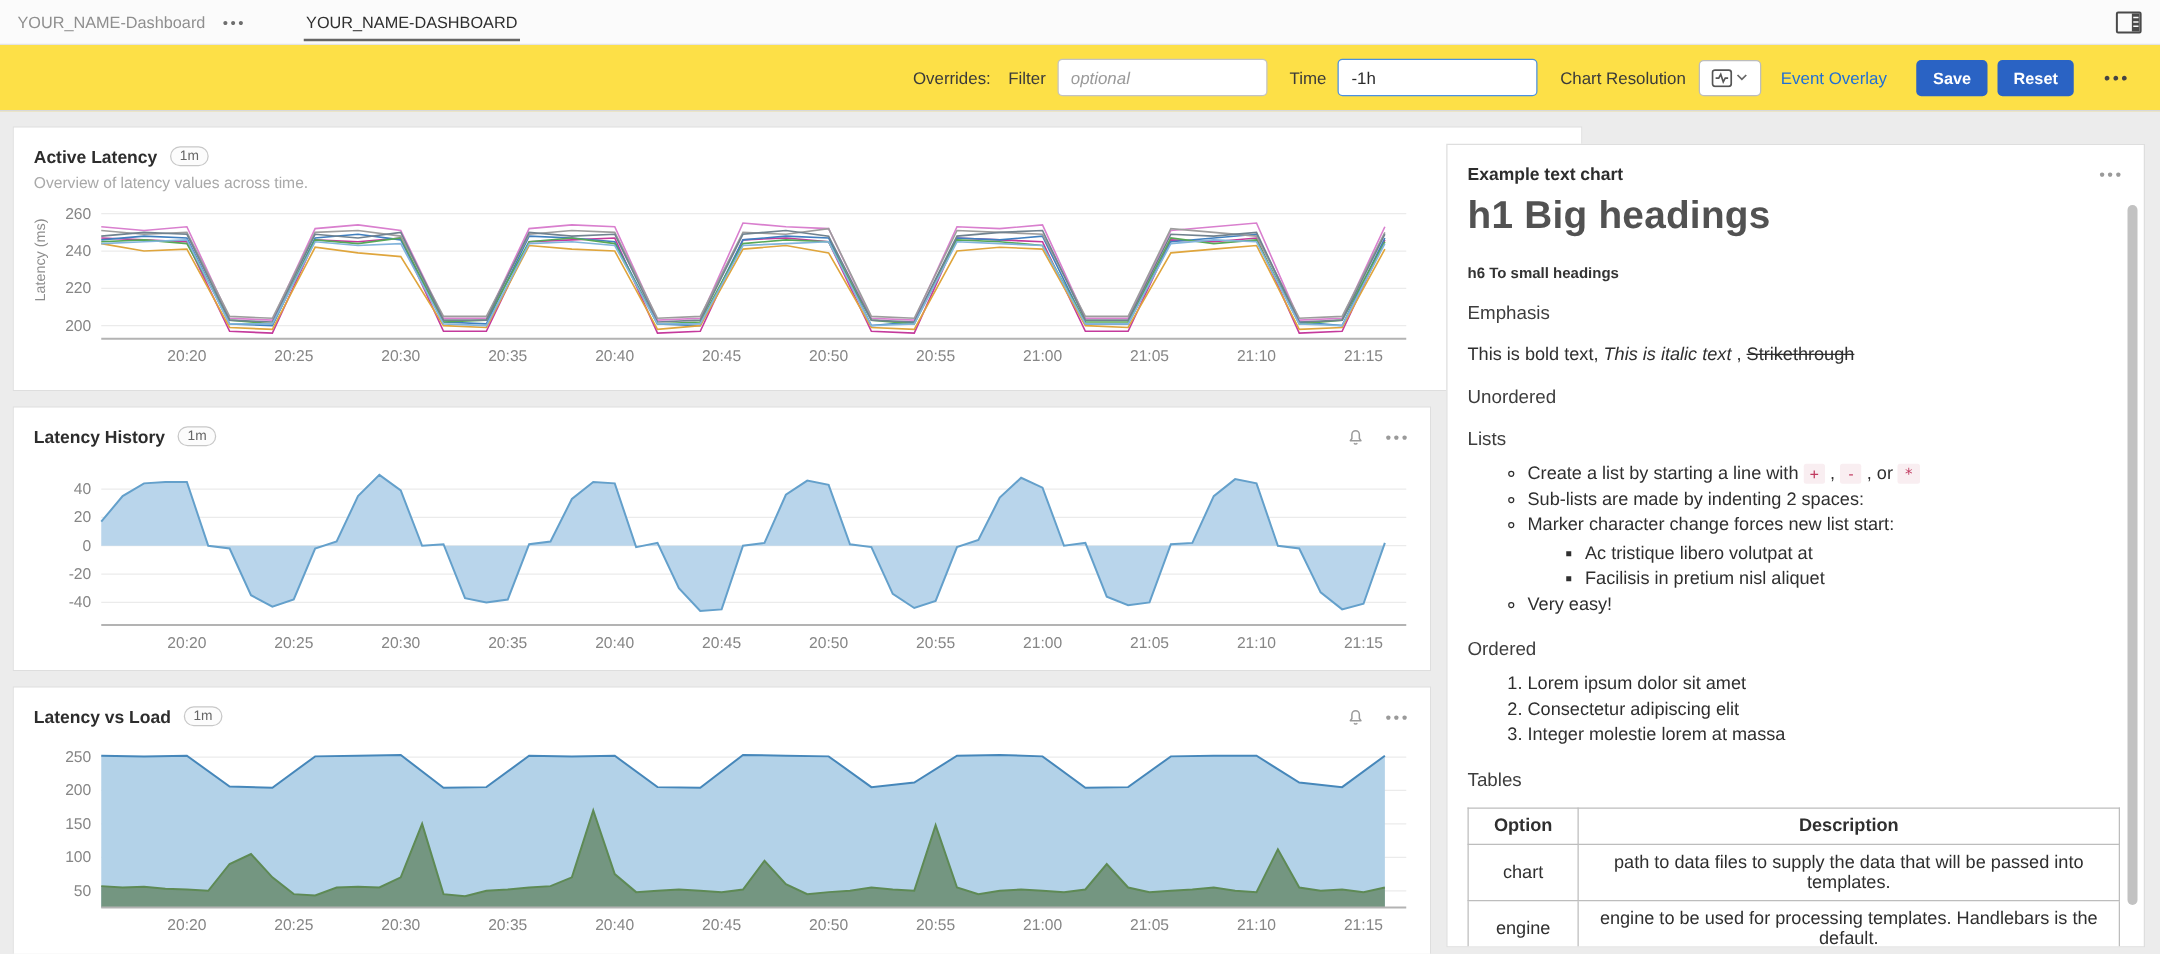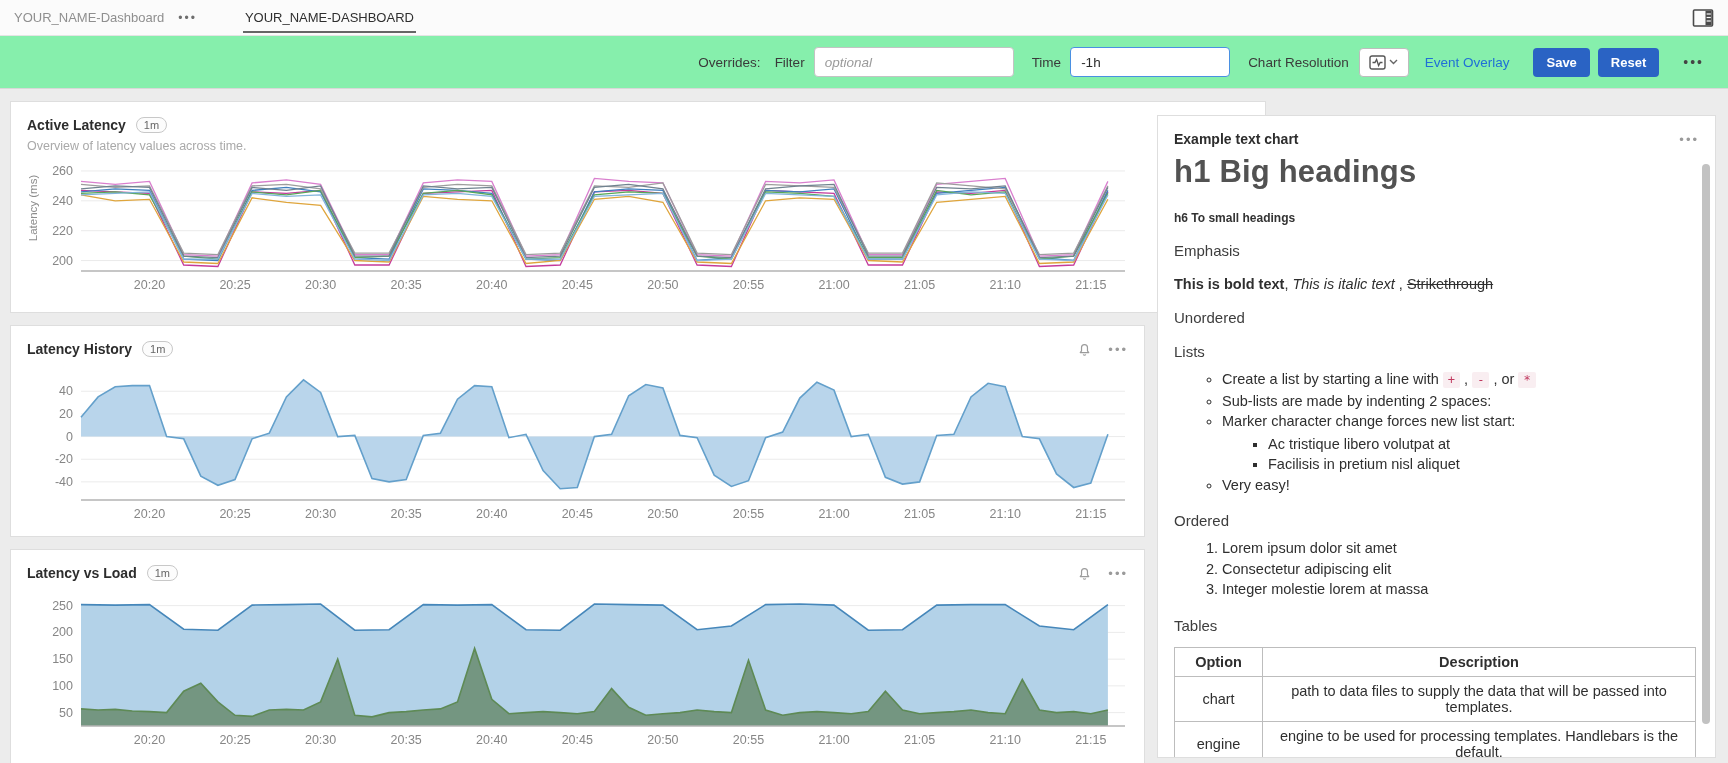--- a/index.html
+++ b/index.html
@@ -8,24 +8,24 @@
 
   
   .topbar{height:36px;background:#fbfbfb;border-bottom:1px solid #e4e4e4;display:flex;align-items:center;padding:0 14px}
   .dash-name{font-size:13px;color:#8f8f8f;cursor:pointer}
   .dots{letter-spacing:2px;color:#6e6e6e;font-size:12px;cursor:pointer;line-height:1}
   .topbar .dots{margin-left:14px}
   .tab{margin-left:46px;font-size:13px;color:#2f2f2f;border-bottom:2px solid #666;padding:8px 2px 6px;cursor:pointer}
   .spacer{flex:1}
 
   
-  .toolbar{height:53px;background:#86efac;border-bottom:1px solid #d8d8d8;display:flex;align-items:center;padding:0 18px}
+  .toolbar{height:53px;background:#fde047;border-bottom:1px solid #d8d8d8;display:flex;align-items:center;padding:0 18px}
   .tlbl{font-size:13.5px;color:#3a3a3a;white-space:nowrap}
   .toolbar input{height:30px;border:1px solid #c3c3c3;border-radius:4px;padding:0 10px;font-size:13.5px;font-family:"Liberation Sans",sans-serif;color:#2b2b2b;background:#fff;outline:none}
-  .filter-input{width:200px;margin-left:9px}
+  .filter-input{width:168px;margin-left:9px}
   .filter-input::placeholder{font-style:italic;color:#9a9a9a}
   .time-input{width:160px;margin-left:9px;border:1.5px solid #4a90e2 !important}
   .res-btn{margin-left:10px;height:29px;width:50px;background:#fff;border:1px solid #bdbdbd;border-radius:4px;display:flex;align-items:center;justify-content:center;gap:3px;cursor:pointer}
   .link{margin-left:16px;font-size:13.5px;color:#1f6fd6;text-decoration:none;cursor:pointer}
   .btn{height:29px;padding:0 13px;background:#2a63c4;border:none;border-radius:4px;color:#fff;font-size:13px;font-weight:700;font-family:"Liberation Sans",sans-serif;cursor:pointer}
   .btn.save{margin-left:24px}
   .btn.reset{margin-left:8px}
   .toolbar .dots{margin-left:24px;margin-right:6px;color:#444;font-size:14px}
   .ml14{margin-left:14px}.ml18{margin-left:18px}.mlauto{margin-left:auto}
 
@@ -45,21 +45,21 @@
   .ylab{position:absolute;left:-38px;top:100px;width:120px;text-align:center;transform:rotate(-90deg);font-size:11.5px;color:#8d8d8d}
   .chart-svg{display:block;margin-top:4px}
   .tick{font-size:12.5px;fill:#868686;font-family:"Liberation Sans",sans-serif}
 
   
   .md{color:#333}
   .md .h1{font-size:31px;font-weight:700;color:#525252;margin-top:4px;letter-spacing:.2px}
   .md .h6{font-size:12px;font-weight:700;color:#333;margin-top:21px}
   .md .sect{font-size:15px;color:#3d3d3d;margin-top:17px}
   .md .emline{font-size:14.5px;margin-top:17px;color:#2f2f2f}
-  .md .emline .b{font-weight:700}
+  .md .emline .b{font-weight:400}
   .md .emline .i{font-style:italic}
   .md .emline .s{text-decoration:line-through}
   .md ul{margin-top:9px;padding-left:48px;list-style-type:circle}
   .md ul ul{margin-top:2px;padding-left:46px;list-style-type:square}
   .md ol{margin-top:9px;padding-left:48px}
   .md li{font-size:14.5px;line-height:20.5px;color:#2f2f2f}
   .md code{font-family:"DejaVu Sans Mono",monospace;font-size:12px;color:#c0395f;background:#f9eef1;padding:1px 5px;border-radius:2px}
   .md table{border-collapse:collapse;margin-top:13px;width:522px;border:1px solid #a8a8a8;background:#fff}
   .md th,.md td{border:1px solid #bdbdbd;padding:6px 12px;text-align:center;font-size:14.5px;color:#2f2f2f}
   .md th{font-weight:700}

